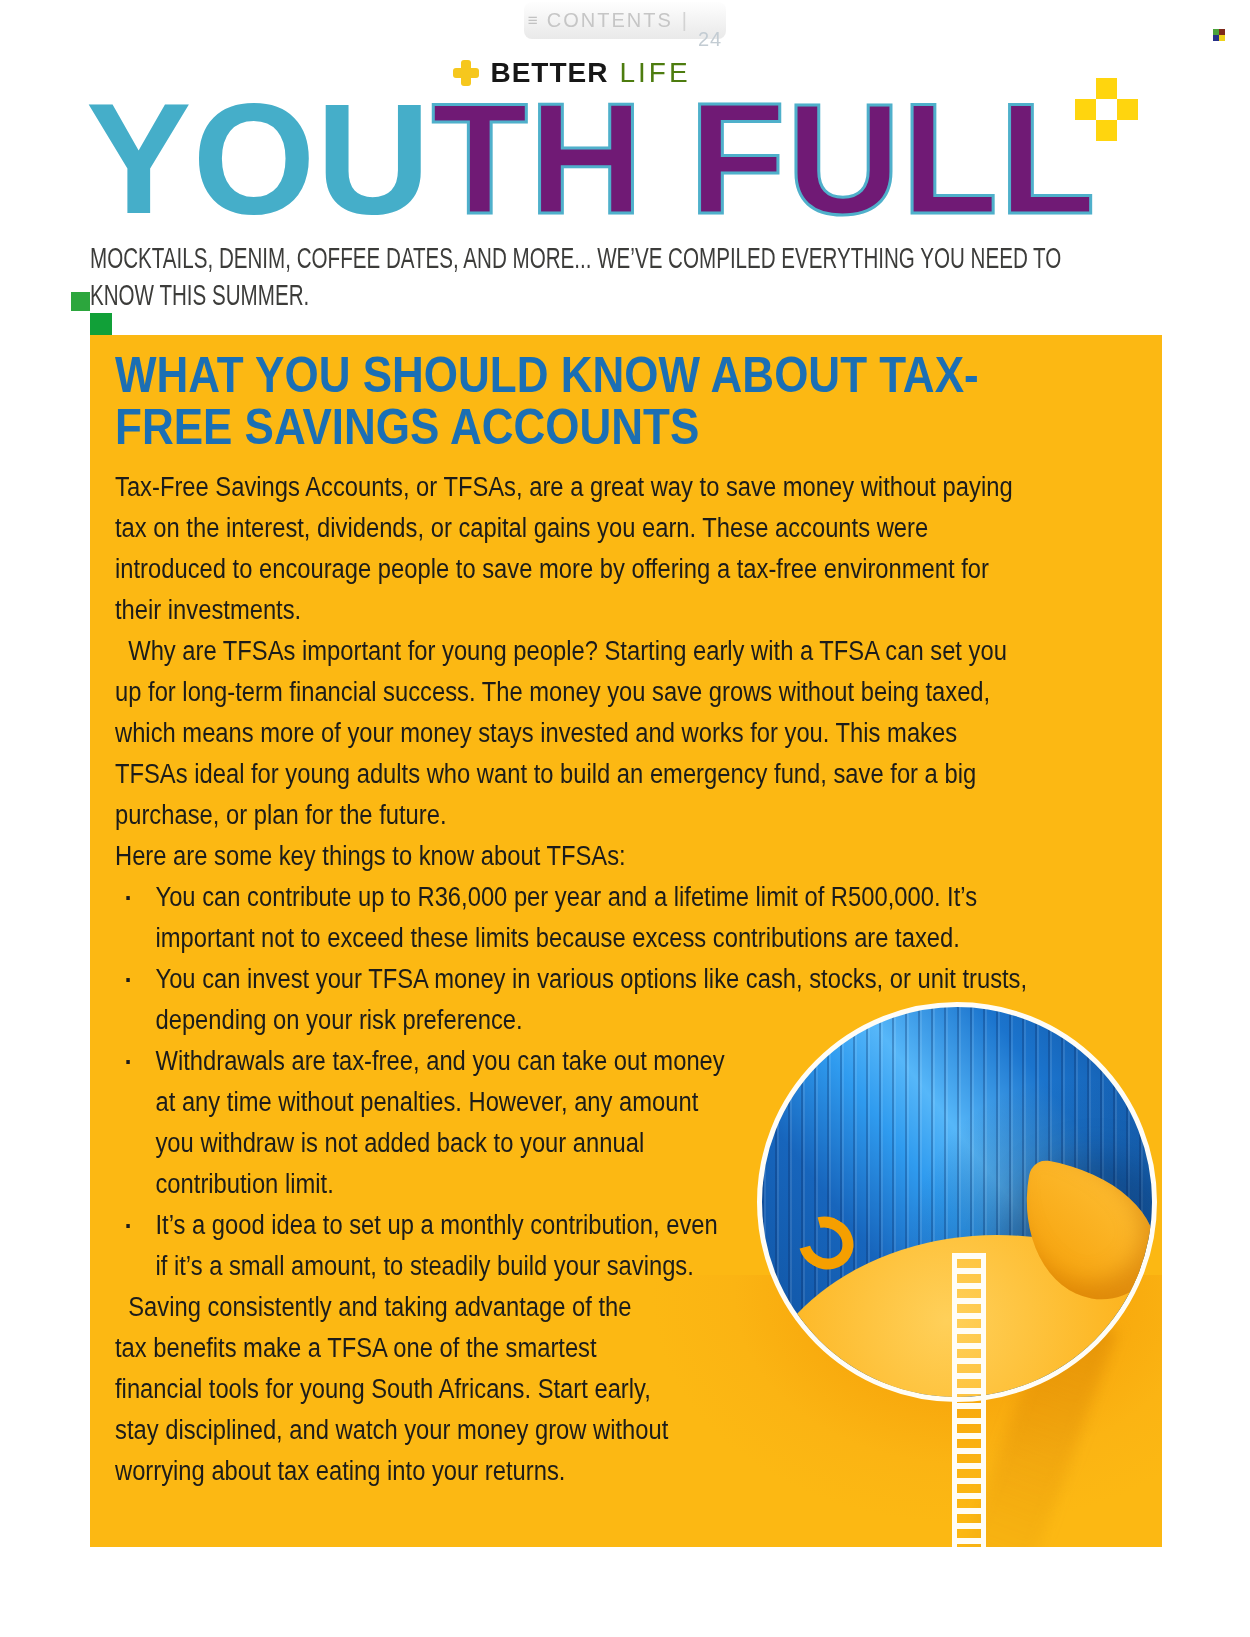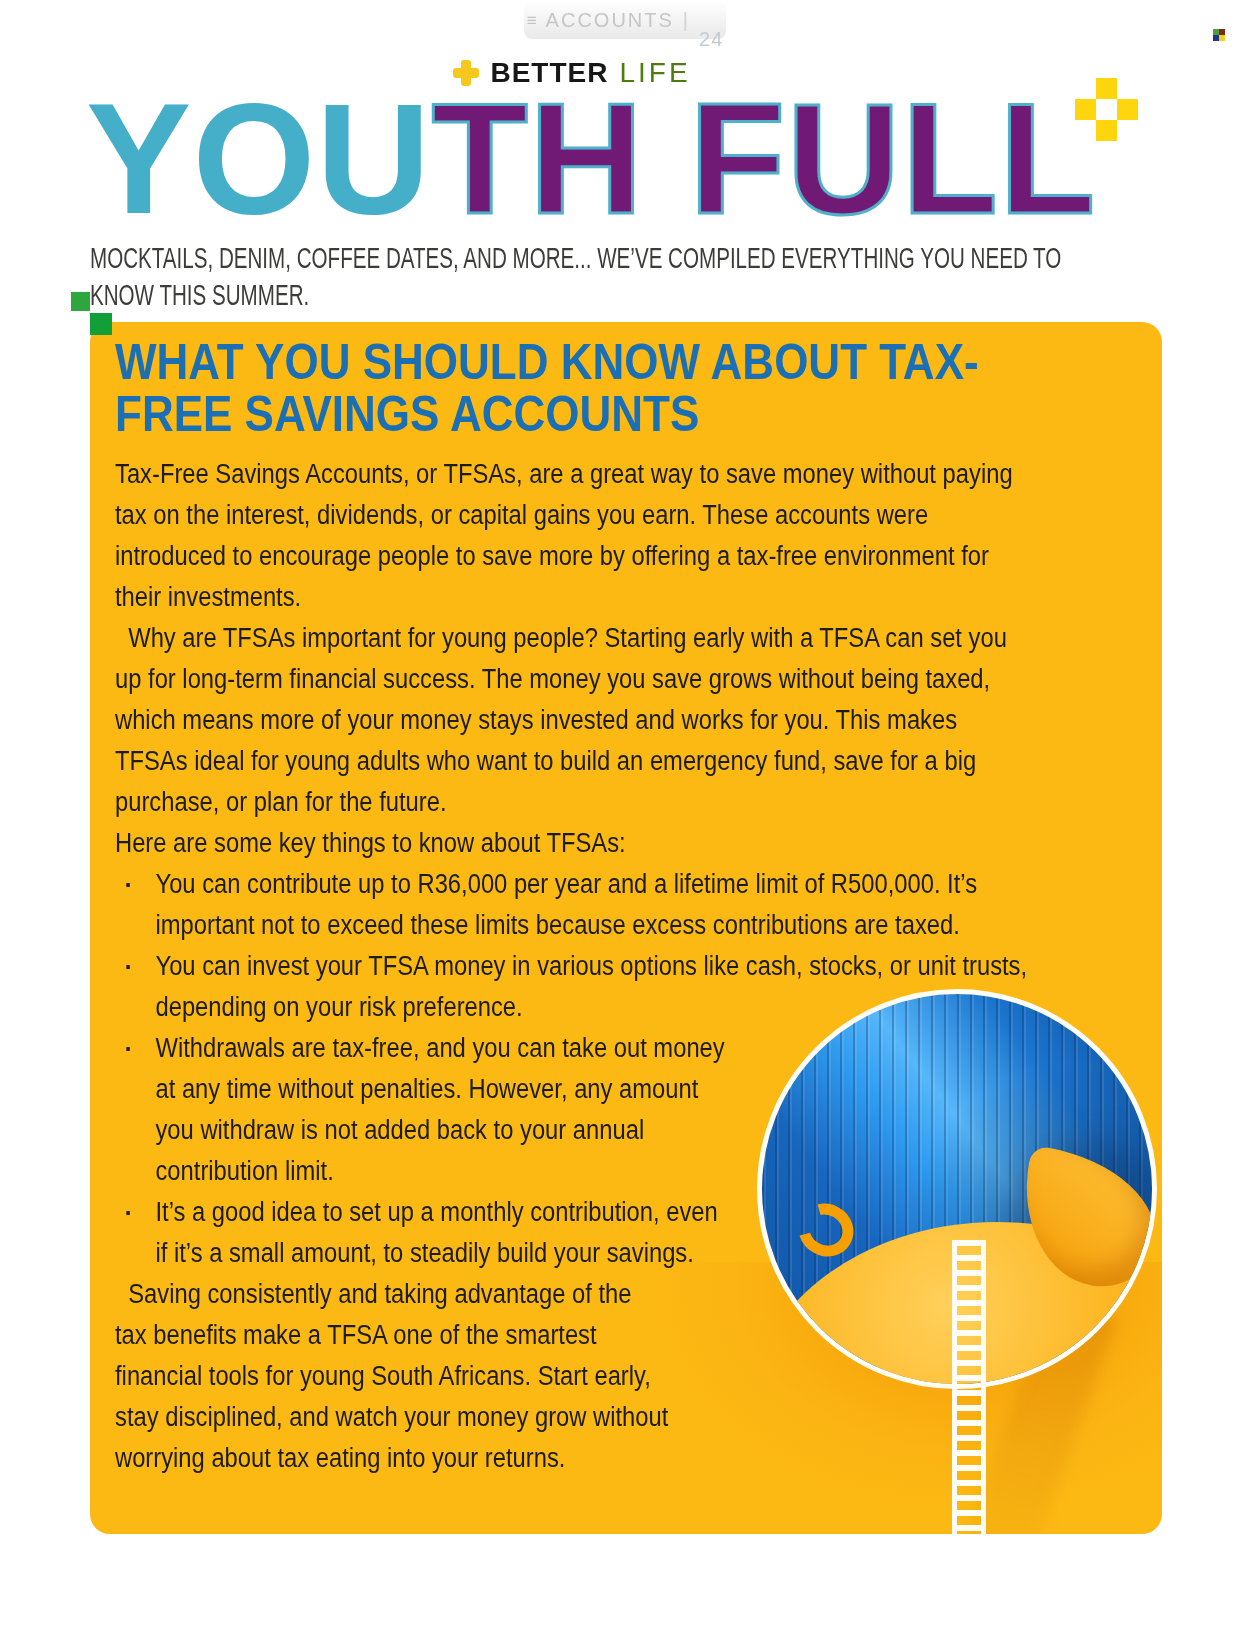--- a/index.html
+++ b/index.html
@@ -38,21 +38,21 @@
   .plus-deco .n { left:21px; top:0; } .plus-deco .w { left:0; top:21px; }
   .plus-deco .e { left:42px; top:21px; } .plus-deco .s { left:21px; top:42px; }
 
   .subtitle { position:absolute; left:90px; top:240px; width:1390px; font-size:29px; line-height:37px; color:#3c3c3a; transform:scaleX(0.71); transform-origin:0 0; }
 
   
   .step1 { position:absolute; left:71px; top:292px; width:19px; height:19px; background:#2ca63d; z-index:3; }
   .step2 { position:absolute; left:90px; top:313px; width:22px; height:22px; background:#11a038; z-index:3; }
 
   
-  .article { position:absolute; left:90px; top:322px; width:1072px; height:1212px; background:#fcb813; overflow:hidden;border-radius:20px; }
+  .article { position:absolute; left:90px; top:335px; width:1072px; height:1212px; background:#fcb813; overflow:hidden; }
 
   .condense { position:absolute; left:25px; top:14px; width:1045px; transform:scaleX(0.88); transform-origin:0 0; z-index:4; }
   .condense h2 { font-size:50px; line-height:52px; font-weight:bold; color:#1b6fb4; margin:0 0 14px 0; width:1000px; }
   .condense p, .condense li { font-size:27px; line-height:41px; color:#1c1c1a; }
   .indent { text-indent:15px; }
   ul.tfsa { list-style:none; }
   ul.tfsa li { display:flex; }
   .marker { flex:none; width:46px; font-size:16px; line-height:41px; padding-left:12px; }
   .b-text { width:1000px; }
   li.narrow .b-text { width:655px; }
@@ -78,21 +78,21 @@
   .pig-crease { position:absolute; left:340px; top:240px; width:180px; height:240px; border:14px solid transparent; border-right-color:rgba(205,115,0,0.4); border-radius:50%; transform:rotate(8deg); }
   .ladder { position:absolute; left:862px; top:918px; width:34px; height:294px; z-index:3;
     border-left:5px solid #fffdf6; border-right:5px solid #fffdf6;
     background:repeating-linear-gradient(to bottom, #fffdf6 0 6px, rgba(0,0,0,0) 6px 15px); }
 </style>
 </head>
 <body>
 
 <div class="pill">
   <span class="menu">≡</span>
-  <span>ACCOUNTS</span>
+  <span>CONTENTS</span>
   <span class="divider">|</span>
   <span class="pagenum">24</span>
 </div>
 
 <div class="mini">
   <i class="g"></i>
     <i class="r"></i>
     <i class="b"></i>
     <i class="y"></i>
 </div>

